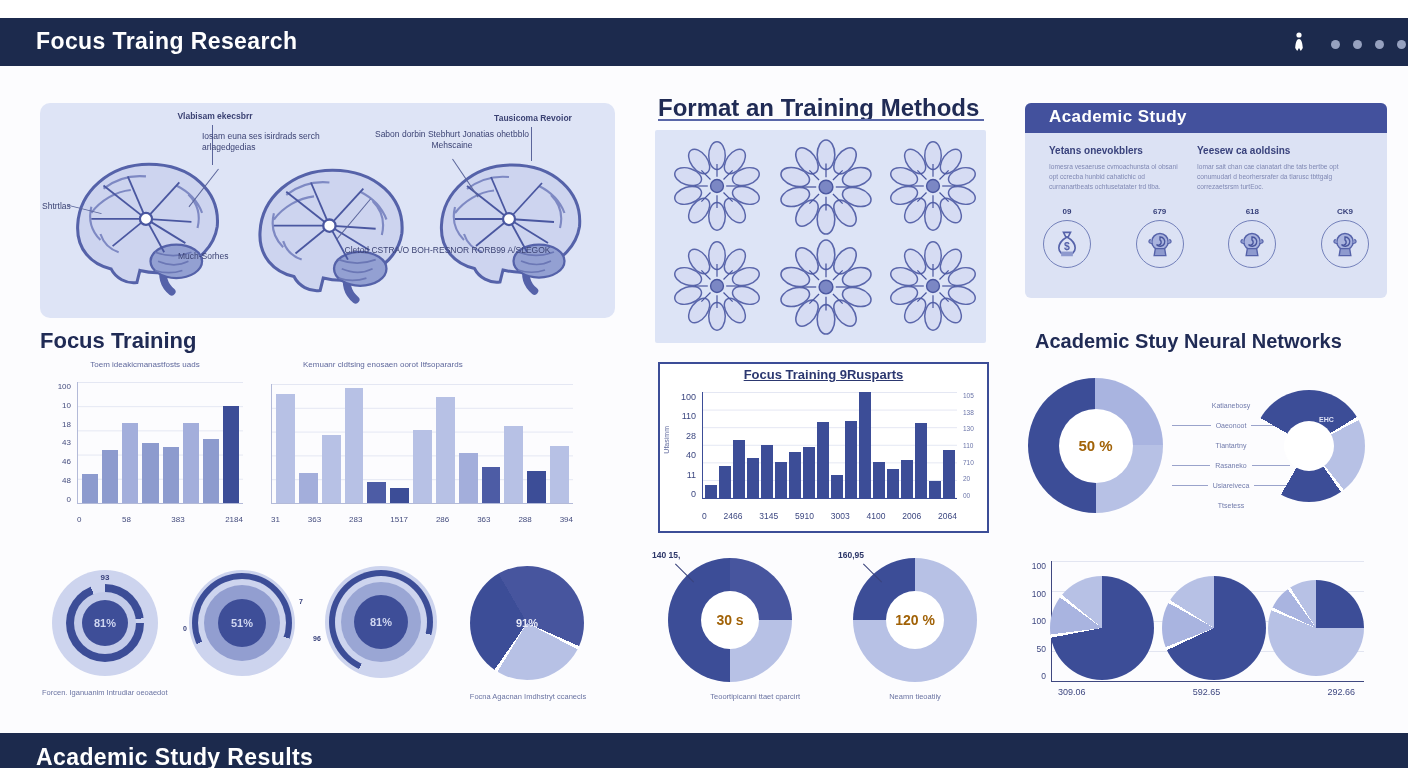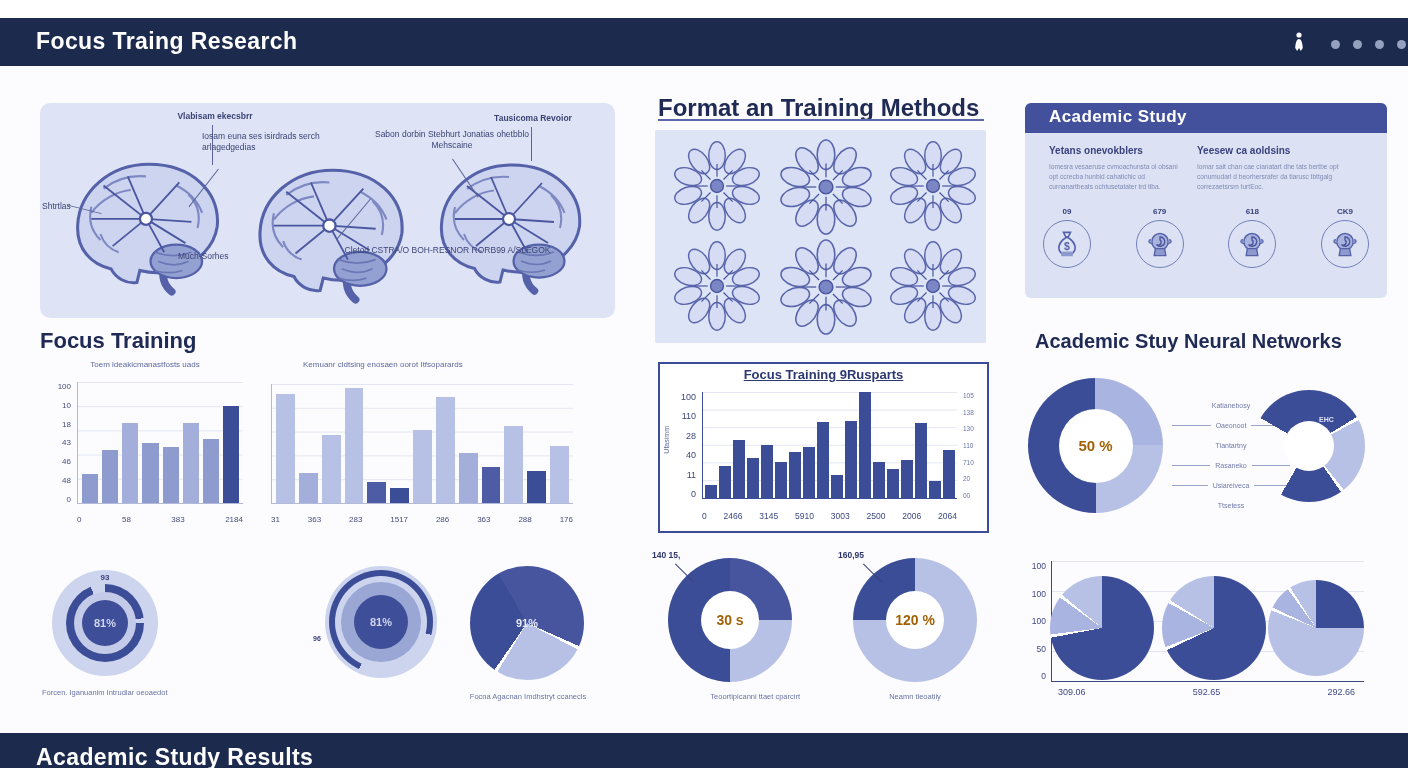--- a/index.html
+++ b/index.html
@@ -214,32 +214,40 @@
         </div>
     </div>
     <div class="xaxis xt" style="left:8px;right:2px;bottom:8px;">
         <span>31</span>
         <span>363</span>
         <span>283</span>
         <span>1517</span>
         <span>286</span>
         <span>363</span>
         <span>288</span>
-        <span>176</span>
+        <span>394</span>
       </div>
   </div>
 
   <div class="disc g-outer" style="left:52px;top:552px;width:106px;height:106px;">
     <div class="abs" style="left:0;right:0;top:3px;text-align:center;font-size:8px;font-weight:bold;color:#39427c;z-index:3;">93</div>
     <div class="disc ctr ring" style="width: 78px; height: 78px; background: conic-gradient(rgb(60, 77, 151) 0%, rgb(60, 77, 151) 23%, rgb(205, 212, 238) 23%, rgb(205, 212, 238) 25%, rgb(60, 77, 151) 25%, rgb(60, 77, 151) 94%, rgb(205, 212, 238) 94%, rgb(205, 212, 238) 100%);"></div>
     <div class="disc ctr" style="width:62px;height:62px;background:#c3cbe9;"></div>
     <div class="disc ctr g-center" style="width:46px;height:46px;font-size:11px;">81%</div>
   </div>
   <div class="caption" style="left:42px;top:670px;width:220px;">Forcen. Iganuanim Intrudiar oeoaedot</div>
 
+  <div class="disc g-outer" style="left:189px;top:552px;width:106px;height:106px;">
+    <div class="disc ctr arc" style="width: 100px; height: 100px; background: conic-gradient(from 245deg, rgb(60, 77, 151) 0deg, rgb(60, 77, 151) 62%, transparent 62%, transparent 100%);"></div>
+    <div class="disc ctr" style="width:88px;height:88px;background:#cdd4ee;"></div>
+    <div class="disc ctr" style="width:76px;height:76px;background:#929ed0;"></div>
+    <div class="disc ctr g-center" style="width:48px;height:48px;font-size:11px;">51%</div>
+    <span class="abs" style="left:-6px;top:52%;font-size:7px;font-weight:bold;color:#39427c;">0</span>
+    <span class="abs" style="right:-8px;top:26%;font-size:7px;font-weight:bold;color:#39427c;">7</span>
+  </div>
 
   <div class="disc g-outer" style="left:325px;top:548px;width:112px;height:112px;">
     <div class="disc ctr arc" style="width: 104px; height: 104px; background: conic-gradient(from 205deg, rgb(60, 77, 151) 0deg, rgb(60, 77, 151) 72%, transparent 72%, transparent 100%);"></div>
     <div class="disc ctr" style="width:92px;height:92px;background:#cdd4ee;"></div>
     <div class="disc ctr" style="width:80px;height:80px;background:#9aa6d4;"></div>
     <div class="disc ctr g-center" style="width:54px;height:54px;font-size:11px;">81%</div>
     <span class="abs" style="left:-12px;top:62%;font-size:7px;font-weight:bold;color:#39427c;">96</span>
   </div>
 
   <div class="disc pie" style="left: 470px; top: 548px; width: 114px; height: 114px; background: conic-gradient(from -30deg, rgb(71, 85, 158) 0%, rgb(71, 85, 158) 40%, rgb(255, 255, 255) 40%, rgb(255, 255, 255) 41%, rgb(183, 193, 229) 41%, rgb(183, 193, 229) 67%, rgb(255, 255, 255) 67%, rgb(255, 255, 255) 68%, rgb(60, 77, 151) 68%, rgb(60, 77, 151) 100%);">
@@ -312,21 +320,21 @@
           <div class="bar" style="height: 16%; background: rgb(60, 77, 151);"></div>
           <div class="bar" style="height: 45%; background: rgb(60, 77, 151);"></div>
         </div>
     </div>
     <div class="xaxis xt" style="left:42px;right:30px;bottom:10px;font-size:8.5px;color:#3c4780;">
         <span>0</span>
         <span>2466</span>
         <span>3145</span>
         <span>5910</span>
         <span>3003</span>
-        <span>2500</span>
+        <span>4100</span>
         <span>2006</span>
         <span>2064</span>
       </div>
   </div>
 
   <div class="donut" style="left: 668px; top: 540px; width: 124px; height: 124px; background: conic-gradient(rgb(71, 85, 158) 0%, rgb(71, 85, 158) 25%, rgb(183, 193, 229) 25%, rgb(183, 193, 229) 50%, rgb(60, 77, 151) 50%, rgb(60, 77, 151) 100%);">
     <div class="disc ctr hole" style="width:58px;height:58px;font-size:14px;">30 s</div>
   </div>
   <div class="callout" style="left:652px;top:532px;">140 15,</div>
   <div class="cline" style="left:684px;top:542px;width:1px;height:26px;transform:rotate(-45deg);background:#39427c;"></div>

